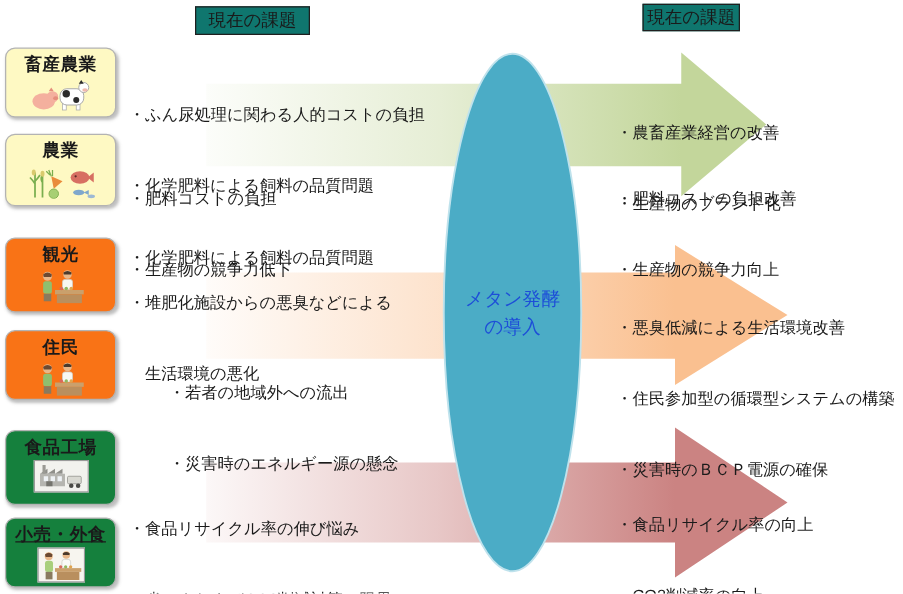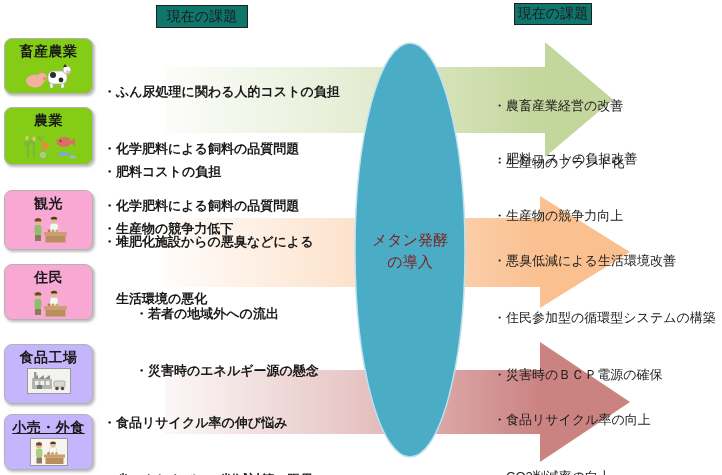--- a/index.html
+++ b/index.html
@@ -6,54 +6,54 @@
   body { background:#fff; }
   .canvas {
     position:relative; width:722px; height:475px; background:#ffffff;
     font-family:"Liberation Sans","DejaVu Sans",sans-serif; overflow:hidden;
     color:#1a1a1a;
   }
   .arrows-layer { position:absolute; left:0; top:0; width:722px; height:475px; z-index:1; }
   .ellipse-layer { position:absolute; left:0; top:0; width:722px; height:475px; z-index:2; }
   .ellipse-text {
     position:absolute; left:348px; top:229px; width:124px; z-index:3;
-    text-align:center; font-size:15px; line-height:22px; color:#7f1d1d;
+    text-align:center; font-size:15px; line-height:22px; color:#1d4ed8;
   }
   .title-box {
     position:absolute; z-index:4; background:#0f766e; border:1px solid #1f1f1f;
     font-size:14px; text-align:center; display:flex; align-items:center; justify-content:center;
   }
   .title-current { left:156px; top:5px; width:92px; height:23px; }
   .title-target  { left:514px; top:3px; width:78px; height:22px; }
   .cat-box {
     position:absolute; left:4px; width:89px; z-index:4;
     border:1px solid #b3b3b3; border-radius:8px;
     box-shadow:1.5px 2px 2.5px rgba(110,110,110,.45);
     display:flex; flex-direction:column; align-items:center;
   }
   .cat-box .cat-label { font-size:14px; font-weight:bold; margin-top:4px; letter-spacing:0.5px; }
   .cat-box .cat-icon { margin-top:1px; line-height:0; }
-  .fill-green  { background:#84cc16; }
-  .fill-cream  { background:#f9a8d4; }
-  .fill-pink   { background:#c4b5fd;text-align:right; }
+  .fill-green  { background:#fef9c3; }
+  .fill-cream  { background:#f97316; }
+  .fill-pink   { background:#15803d;text-align:right; }
   .box-livestock { top:38px;  height:56px; }
   .box-agri      { top:107px; height:58px; }
   .box-tourism   { top:190px; height:60px; }
   .box-resident  { top:264px; height:56px; }
   .box-factory   { top:344px; height:60px; }
   .box-retail    { top:414px; height:56px;text-decoration:underline; }
   .framed { border:1px solid #9a9a9a; background:#f6f6f3; }
   .txt-block {
     position:absolute; z-index:4; font-size:13px; line-height:19px; white-space:pre;
   }
-  .txt-left  { left:103px;font-weight:bold; }
+  .txt-left  { left:103px; }
   .txt-right { left:493px; }
-  .tb-l1 { top:44px; }  .tb-l2 { top:124px; } .tb-l3 { top:194px; }
+  .tb-l1 { top:44px; }  .tb-l2 { top:111px; } .tb-l3 { top:194px; }
   .tb-l4 { top:266px;margin-left:32px; } .tb-l5 { top:375px; }
-  .tb-r1 { top:58px; }  .tb-r2 { top:111px; } .tb-r3 { top:214px;font-family:Liberation Mono, monospace; } .tb-r4 { top:372px; }
+  .tb-r1 { top:58px; }  .tb-r2 { top:111px; } .tb-r3 { top:214px; } .tb-r4 { top:372px; }
 </style>
 </head>
 <body>
 
 <div class="canvas">
 
   <svg class="arrows-layer" width="722" height="475" viewBox="0 0 722 475">
     <defs>
       <linearGradient id="gGreen" gradientUnits="userSpaceOnUse" x1="160" y1="0" x2="545" y2="0">
         <stop offset="0" stop-color="#c3d69b" stop-opacity="0.04"></stop>

